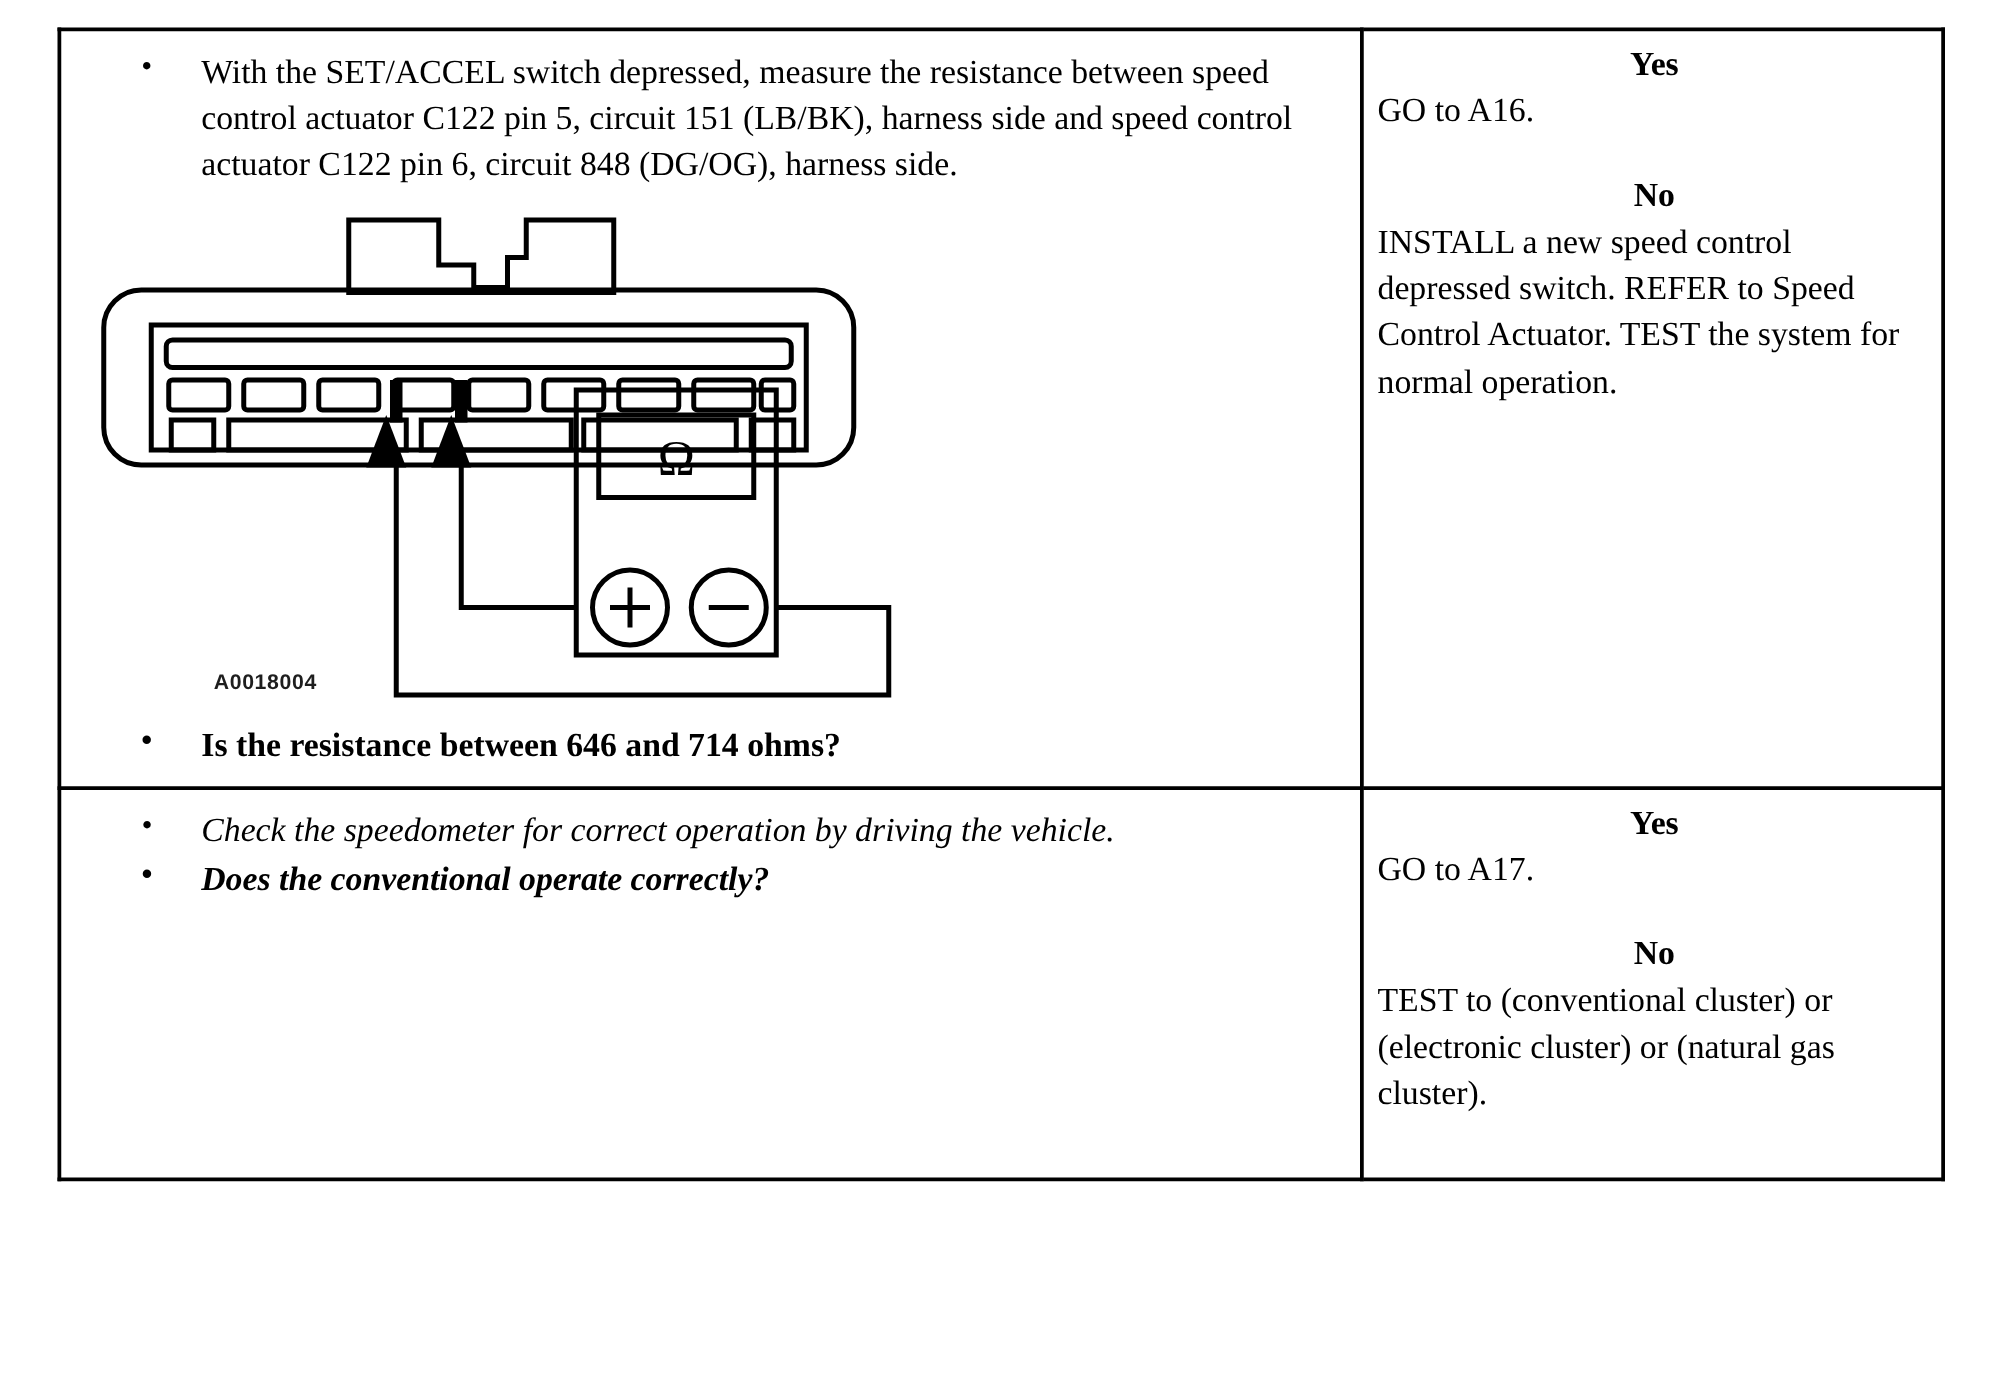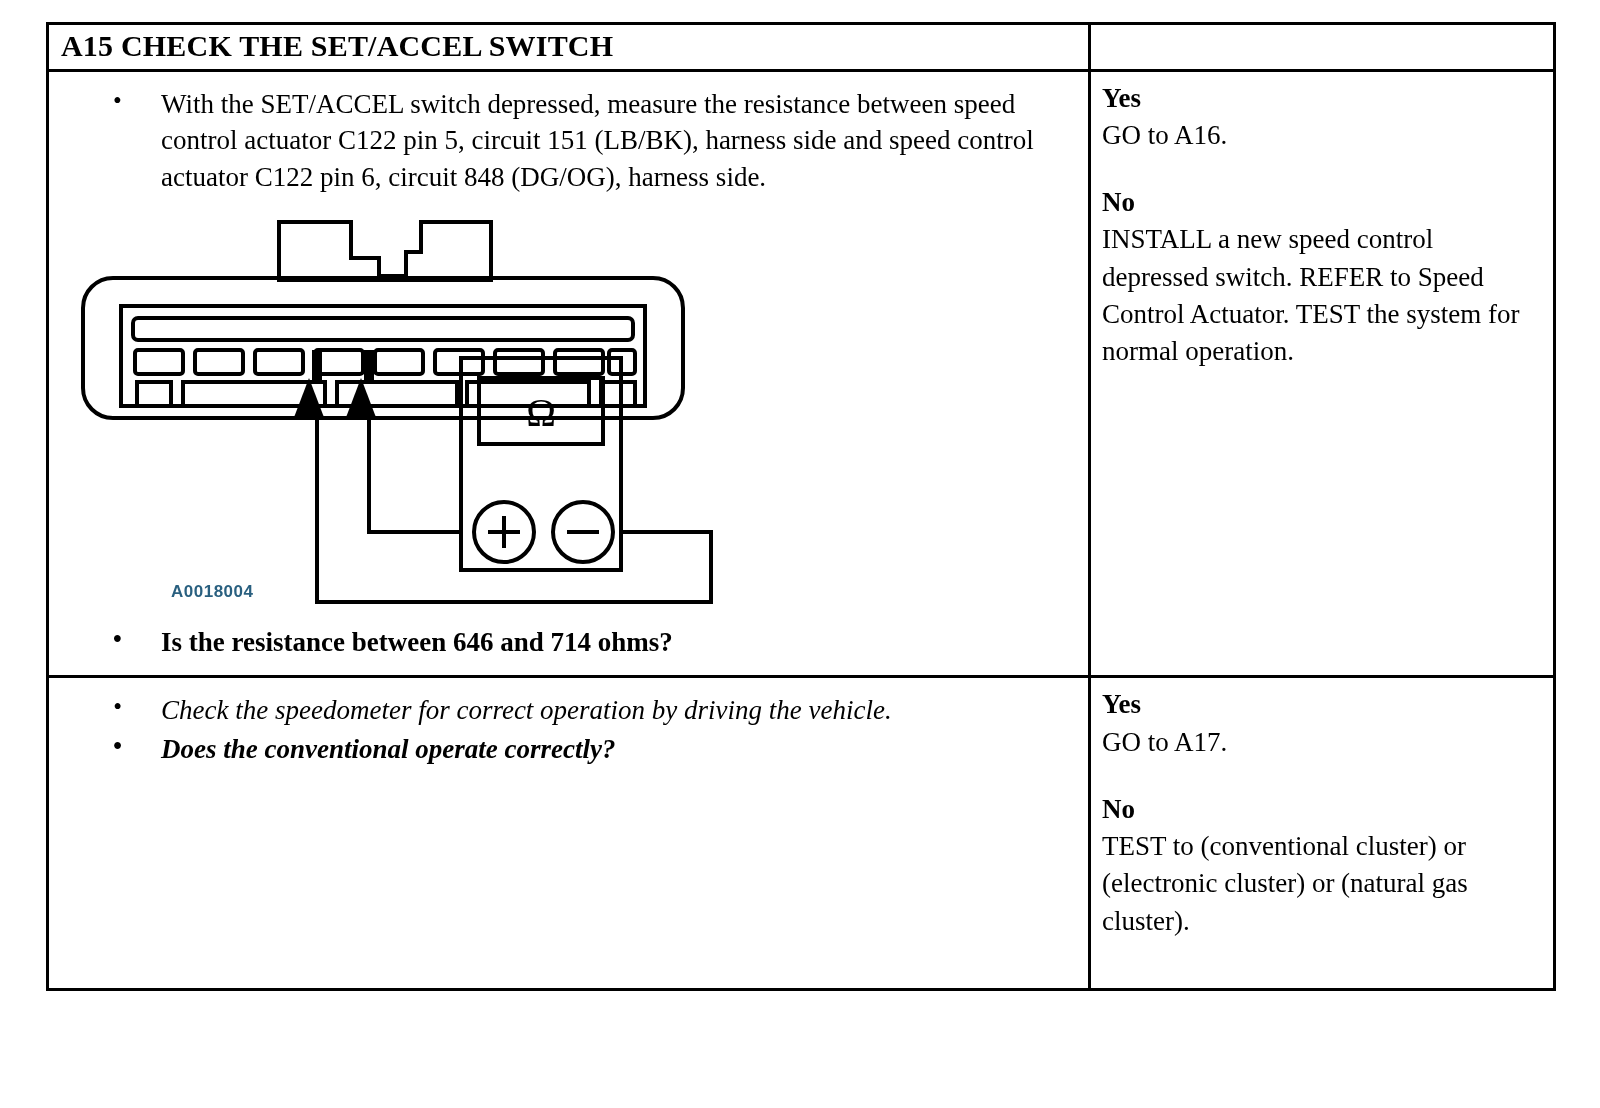--- a/index.html
+++ b/index.html
@@ -83,20 +83,21 @@
 
   
   .answer-cell {
     padding: 8px 8px 10px 11px !important;
     font-size: 27px;
     line-height: 1.38;
   }
   .ans-label {
     font-weight: bold;
     display: block;
+    text-align: center;
   }
   .ans-text {
     display: block;
   }
   .ans-gap {
     display: block;
     height: 30px;
   }
 
   
@@ -109,40 +110,36 @@
   .figure svg { display: block; }
 
   .fig-code {
     position: absolute;
     left: 110px;
     top: 372px;
     font-family: "Liberation Sans", "DejaVu Sans", sans-serif;
     font-size: 17px;
     font-weight: bold;
     letter-spacing: 0.5px;
-    color: #0c4a6e;
+    color: #000000;
     opacity: 0.88;
   }
 </style>
 </head>
 <body>
 
 <div class="page">
 
   <table class="diag-table">
     <colgroup>
       <col class="c-left">
       <col class="c-right">
     </colgroup>
     <tbody>
 
-      <tr>
-        <td class="step-head">A15 CHECK THE SET/ACCEL SWITCH</td>
-        <td class="step-head-blank"></td>
-      </tr>
 
       <tr>
         <td class="body-cell">
 
           <ul class="bullets">
             <li>With the SET/ACCEL switch depressed, measure the resistance between speed control actuator C122 pin 5, circuit 151 (LB/BK), harness side and speed control actuator C122 pin 6, circuit 848 (DG/OG), harness side.</li>
           </ul>
 
           <div class="figure">
             <svg width="1010" height="410" viewBox="0 0 1010 410">

